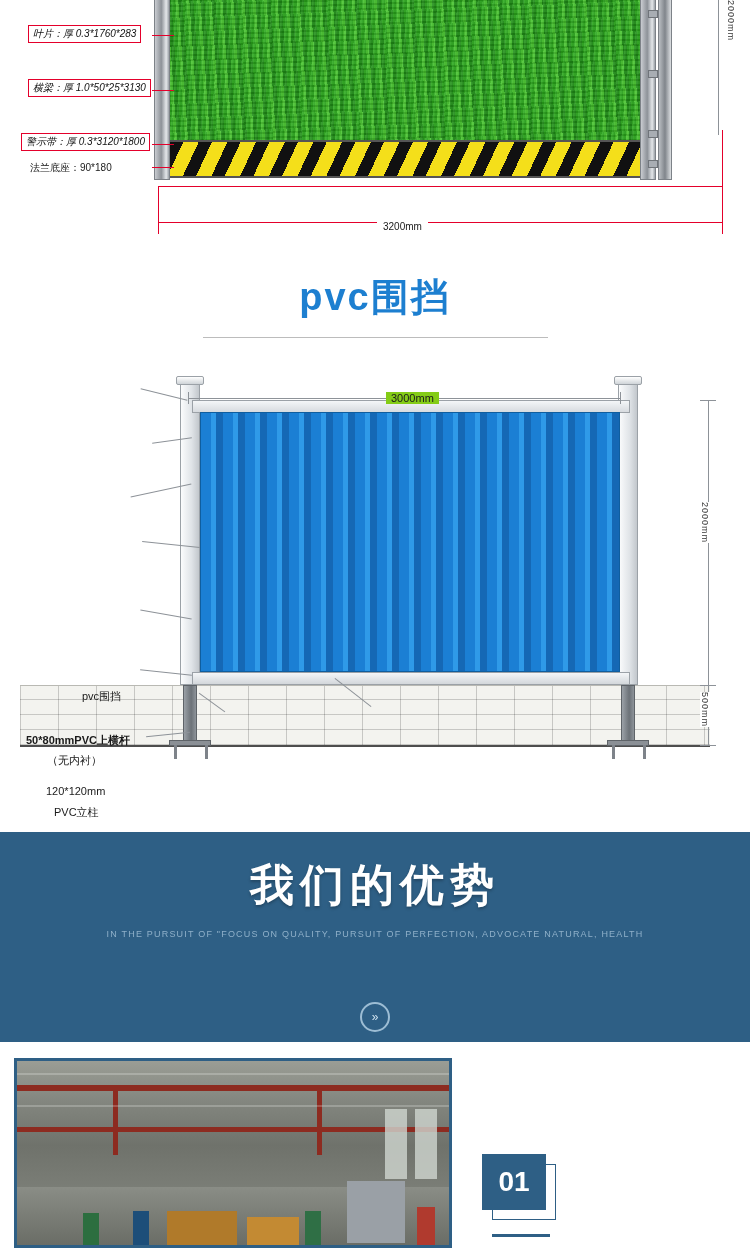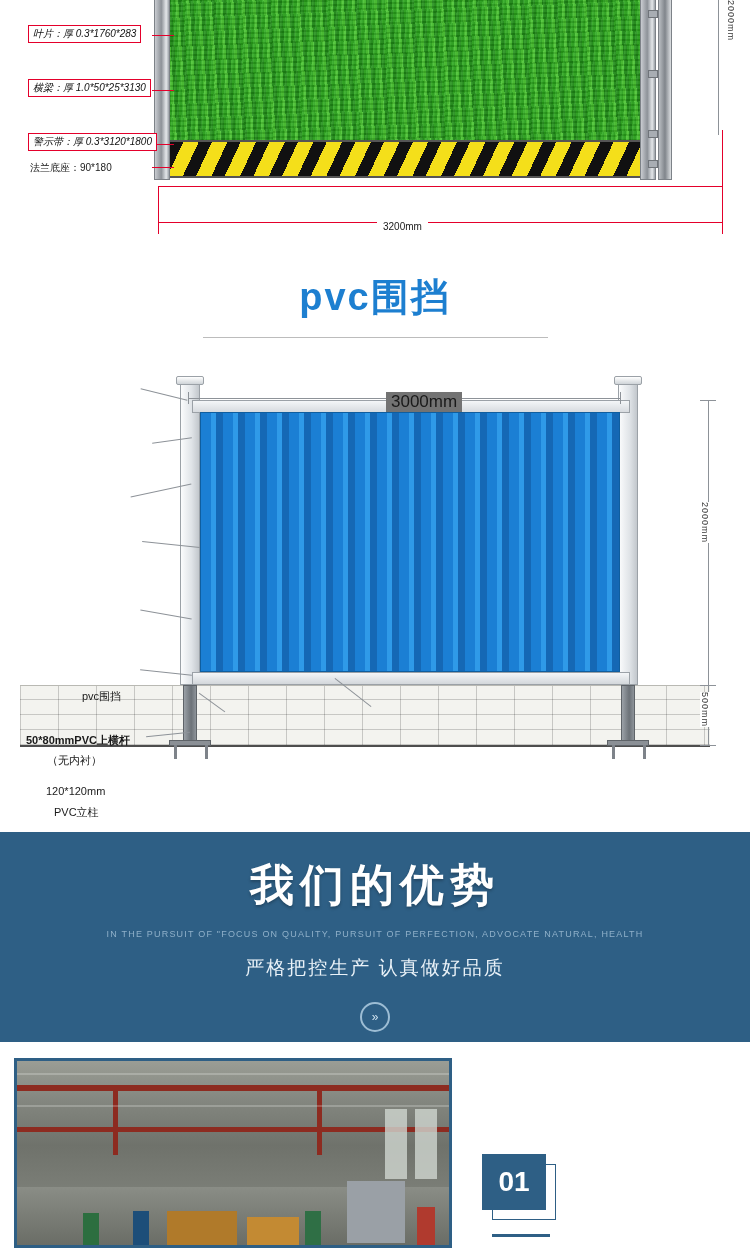--- a/index.html
+++ b/index.html
@@ -182,21 +182,21 @@
 
     <div class="dim-red" style="left:158px; top:186px; width:565px; height:1px;"></div>
     <div class="dim-red" style="left:158px; top:222px; width:565px; height:1px;"></div>
     <div class="dim-red" style="left:158px; top:186px; width:1px; height:48px;"></div>
     <div class="dim-red" style="left:722px; top:130px; width:1px; height:104px;"></div>
 
     <div class="dim-grey" style="left:718px; top:-40px; width:1px; height:175px;"></div>
 
     <div class="lbl-box" style="left:28px; top:25px;">叶片：厚 0.3*1760*283</div>
     <div class="lbl-box" style="left:28px; top:79px;">横梁：厚 1.0*50*25*3130</div>
-    <div class="lbl-box" style="left:28px; top:133px;">警示带：厚 0.3*3120*1800</div>
+    <div class="lbl-box" style="left:21px; top:133px;">警示带：厚 0.3*3120*1800</div>
     <div class="lbl" style="left:30px; top:161px;">法兰底座：90*180</div>
 
     <div class="lbl" style="left:377px; top:221px; background:#fff; padding:0 6px;">3200mm</div>
     <div class="vtxt" style="left:726px; top:0px;">2000mm</div>
   </div>
 
   <div class="sec-title">
     <div class="pvc-title">pvc围挡</div>
     <div class="title-rule"></div>
   </div>
@@ -218,21 +218,21 @@
     <div class="flange l"></div>
     <div class="flange r"></div>
     <div class="bolt" style="left:174px; top:383px;"></div>
     <div class="bolt" style="left:205px; top:383px;"></div>
     <div class="bolt" style="left:612px; top:383px;"></div>
     <div class="bolt" style="left:643px; top:383px;"></div>
 
     <div class="dim-grey" style="left:188px; top:36px; width:432px; height:1px;"></div>
     <div class="dim-grey" style="left:188px; top:30px; width:1px; height:12px;"></div>
     <div class="dim-grey" style="left:620px; top:30px; width:1px; height:12px;"></div>
-    <div class="lbl" style="left:386px; top:30px; background:#737373; padding:0 5px; font-size:17px;">3000mm</div>
+    <div class="lbl" style="left:386px; top:30px; background:#84cc16; padding:0 5px; font-size:11px;">3000mm</div>
 
     <div class="dim-grey" style="left:708px; top:38px; width:1px; height:285px;"></div>
     <div class="dim-grey" style="left:700px; top:38px; width:16px; height:1px;"></div>
     <div class="dim-grey" style="left:700px; top:323px; width:16px; height:1px;"></div>
     <div class="dim-grey" style="left:708px; top:323px; width:1px; height:60px;"></div>
     <div class="dim-grey" style="left:700px; top:383px; width:16px; height:1px;"></div>
     <div class="vtxt" style="left:700px; top:140px; background:#fff;">2000mm</div>
     <div class="vtxt" style="left:700px; top:330px; background:#fff;">500mm</div>
 
     <div class="dim-grey" style="left:140px; top:32px; width:48px; height:1px; transform:rotate(14deg);"></div>
@@ -258,21 +258,20 @@
     <div class="lbl" style="left:30px; top:667px; font-size:11px;">200*110*6mm</div>
     <div class="lbl" style="left:46px; top:688px; font-size:11px;">法兰盘</div>
     <div class="lbl" style="left:54px; top:723px; font-size:11px;">地面</div>
     <div class="lbl" style="left:228px; top:726px; font-size:11px;">膨胀螺丝固定</div>
     <div class="lbl" style="left:408px; top:741px; font-size:11px;">砌砖基础</div>
   </div>
 
   <div class="sec-adv">
     <div class="adv-h1">我们的优势</div>
     <div class="adv-en">IN THE PURSUIT OF "FOCUS ON QUALITY, PURSUIT OF PERFECTION, ADVOCATE NATURAL, HEALTH</div>
-    <div class="adv-sub">严格把控生产 认真做好品质</div>
     <div class="chev-circle">»</div>
   </div>
 
   <div class="sec-bottom">
     <div class="photo-frame">
       <div class="ph-roof"></div>
       <div class="ph-beam" style="left:0; top:24px; width:100%; height:6px;"></div>
       <div class="ph-beam" style="left:0; top:66px; width:100%; height:5px;"></div>
       <div class="ph-beam" style="left:96px; top:24px; width:5px; height:70px;"></div>
       <div class="ph-beam" style="left:300px; top:24px; width:5px; height:70px;"></div>

